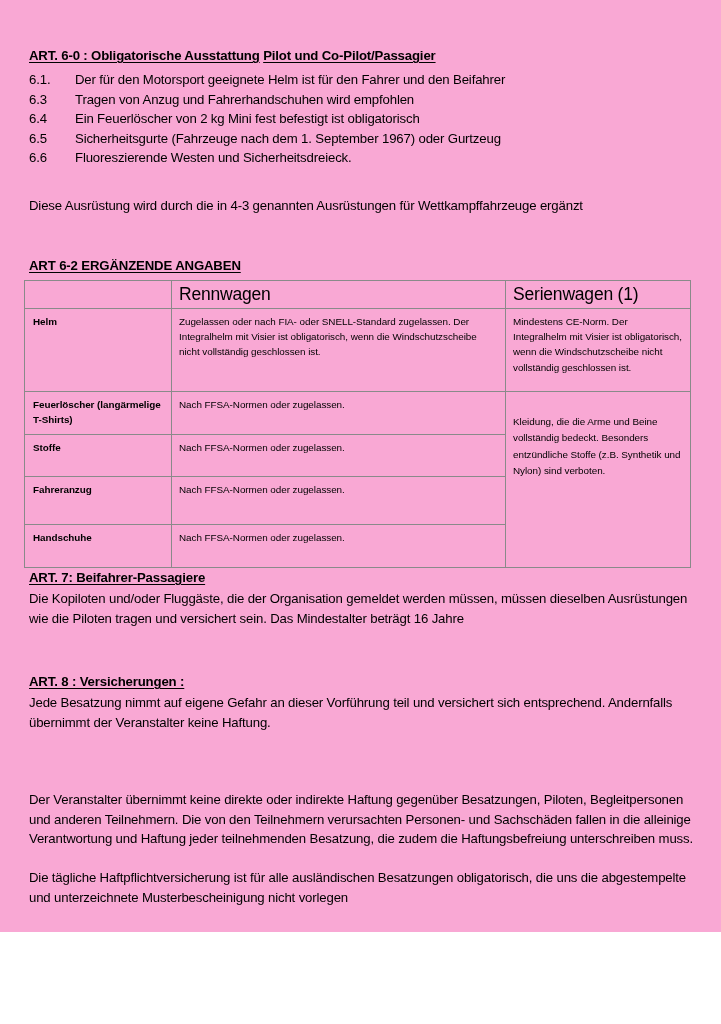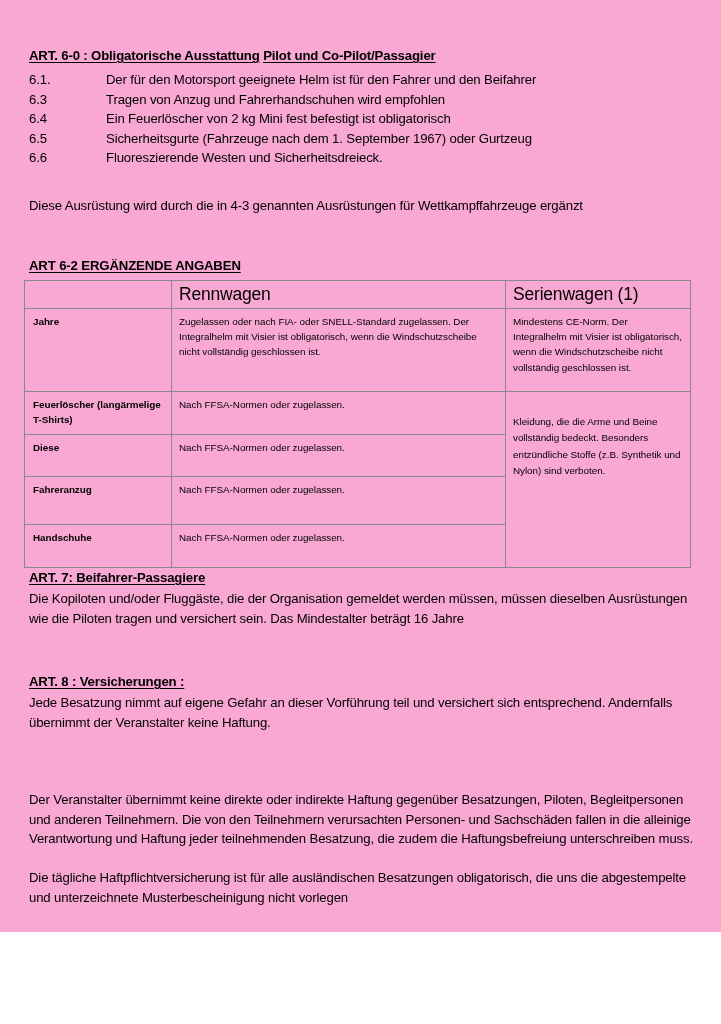--- a/index.html
+++ b/index.html
@@ -46,21 +46,20 @@
   .numlist {
     position: absolute;
     left: 29px;
     width: 665px;
   }
   .numrow {
     display: flex;
     font-size: 13.2px;
     line-height: 19.6px;
     letter-spacing: -0.15px;
-    gap: 31px;
   }
   .numrow .num {
     width: 46px;
     flex: 0 0 46px;
   }
   .numrow .txt {
     flex: 1 1 auto;
     white-space: nowrap;
   }
 
@@ -180,31 +179,31 @@
         <col class="col-b">
         <col class="col-c">
     </colgroup>
     <tbody>
       <tr>
         <td class="hd-cell"></td>
         <td class="hd-cell">Rennwagen</td>
         <td class="hd-cell">Serienwagen (1)</td>
       </tr>
       <tr>
-        <td class="lbl-cell r1-a">Jahre</td>
+        <td class="lbl-cell r1-a">Helm</td>
         <td class="body-cell">Zugelassen oder nach FIA- oder SNELL-Standard zugelassen. Der Integralhelm mit Visier ist obligatorisch, wenn die Windschutzscheibe nicht vollständig geschlossen ist.</td>
         <td class="body-cell">Mindestens CE-Norm. Der Integralhelm mit Visier ist obligatorisch, wenn die Windschutzscheibe nicht vollständig geschlossen ist.</td>
       </tr>
       <tr>
         <td class="lbl-cell r2">Feuerlöscher (langärmelige T-Shirts)</td>
         <td class="body-cell">Nach FFSA-Normen oder zugelassen.</td>
         <td class="merge-cell" rowspan="4">Kleidung, die die Arme und Beine vollständig bedeckt. Besonders entzündliche Stoffe (z.B. Synthetik und Nylon) sind verboten.</td>
       </tr>
       <tr>
-        <td class="lbl-cell r3">Diese</td>
+        <td class="lbl-cell r3">Stoffe</td>
         <td class="body-cell">Nach FFSA-Normen oder zugelassen.</td>
       </tr>
       <tr>
         <td class="lbl-cell r4">Fahreranzug</td>
         <td class="body-cell">Nach FFSA-Normen oder zugelassen.</td>
       </tr>
       <tr>
         <td class="lbl-cell r5">Handschuhe</td>
         <td class="body-cell">Nach FFSA-Normen oder zugelassen.</td>
       </tr>

